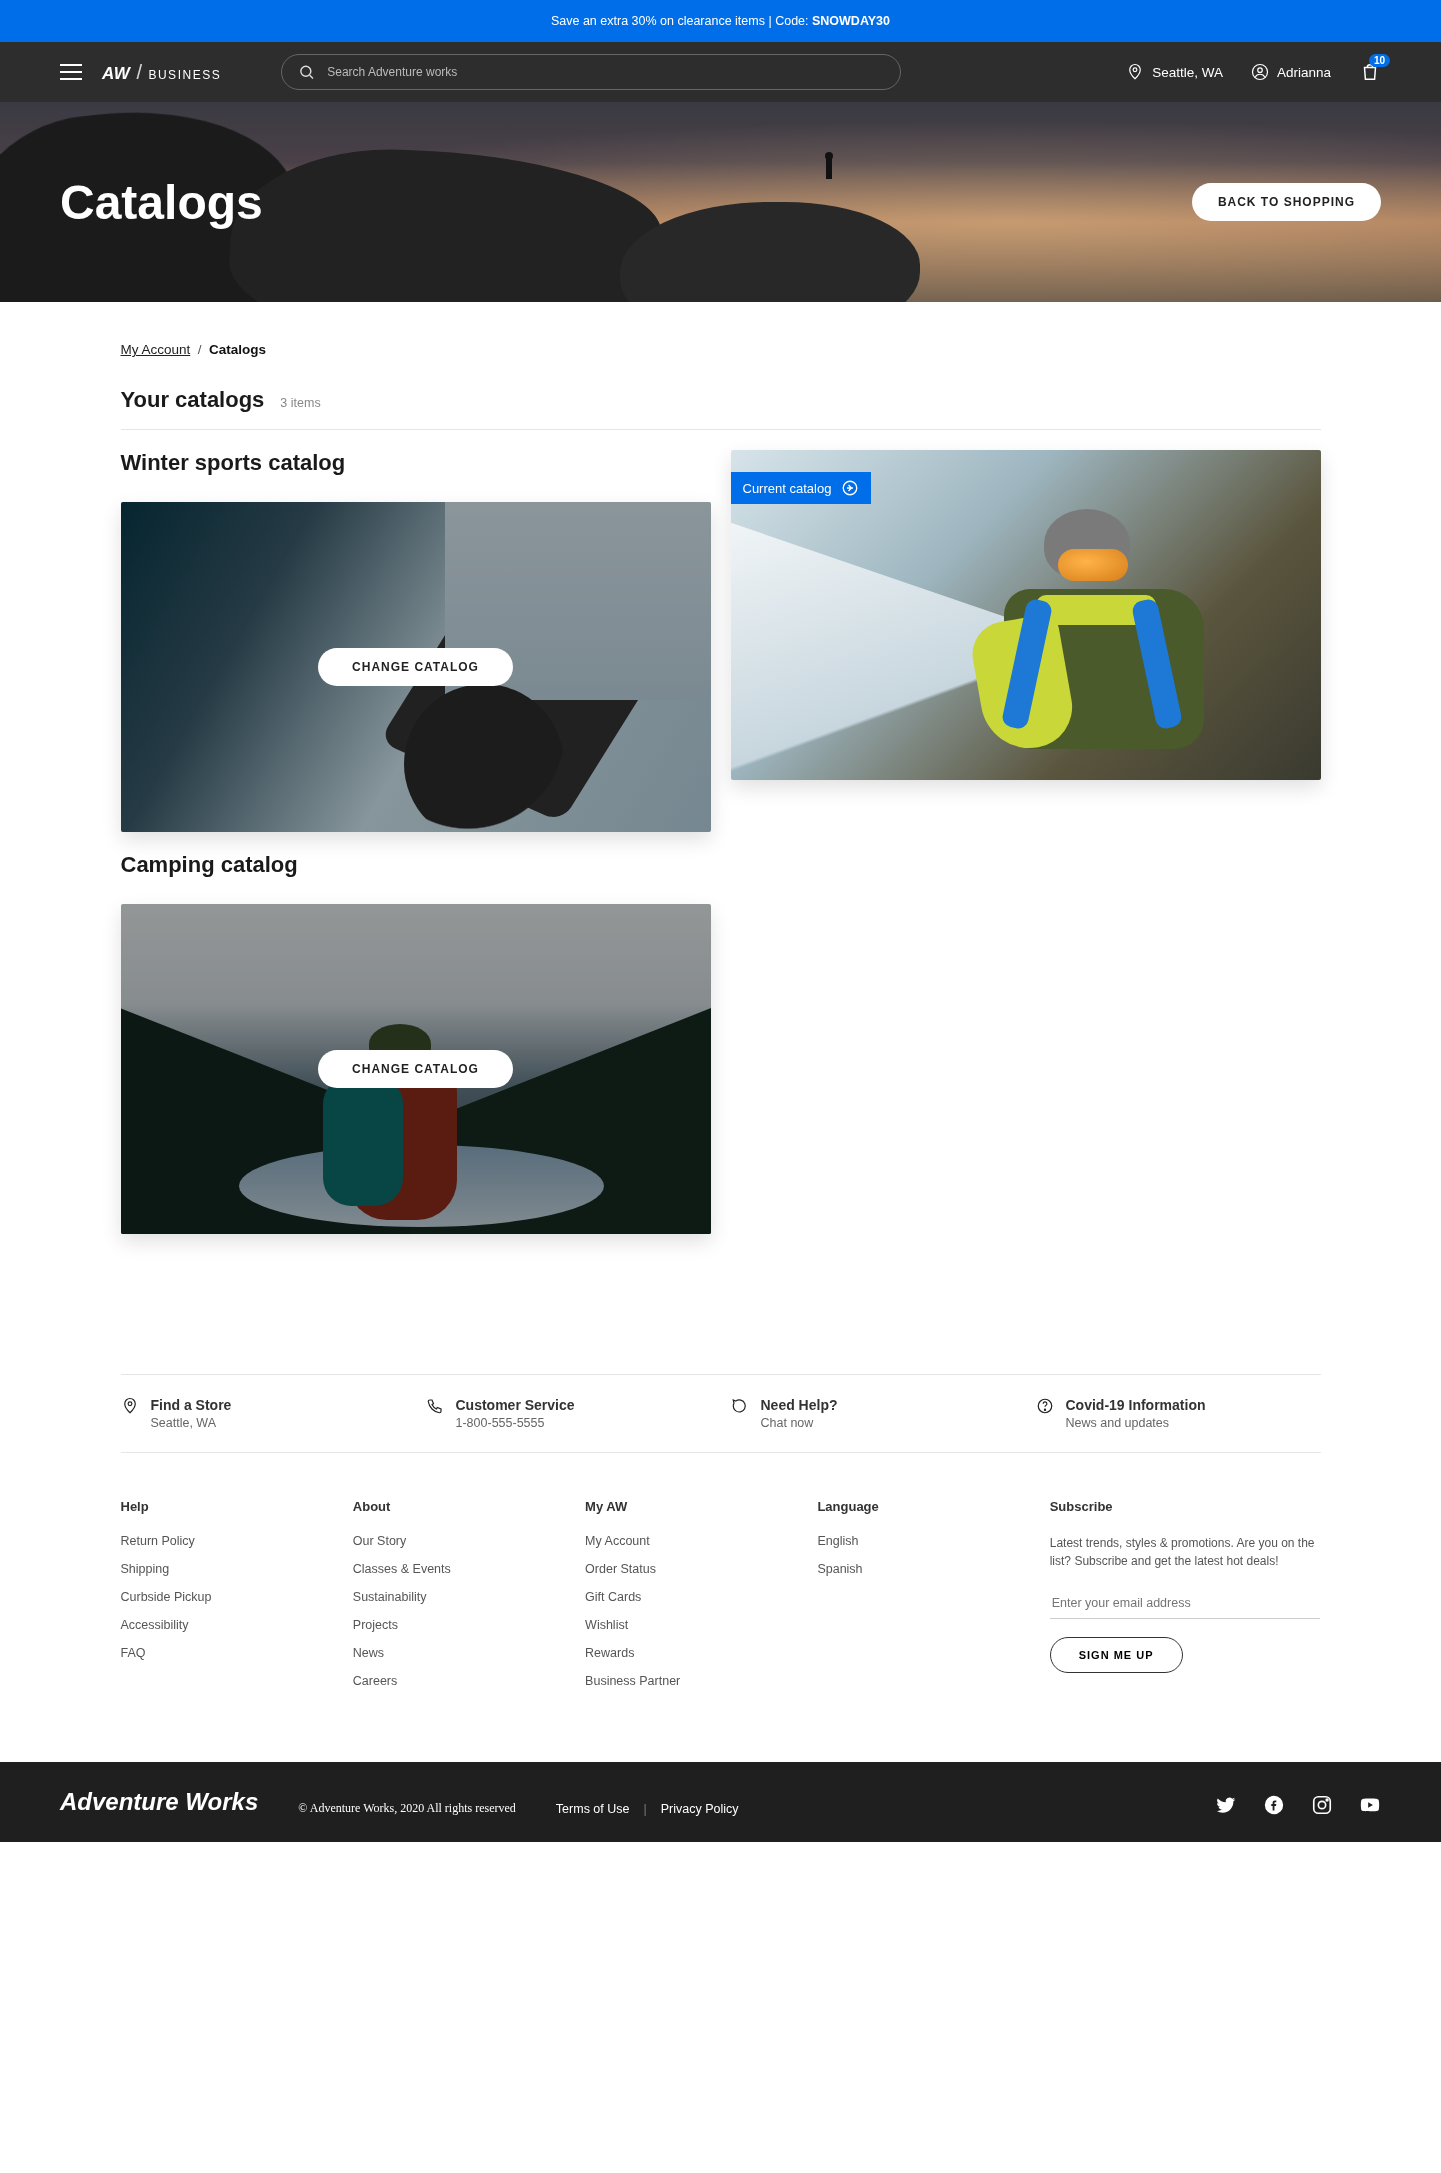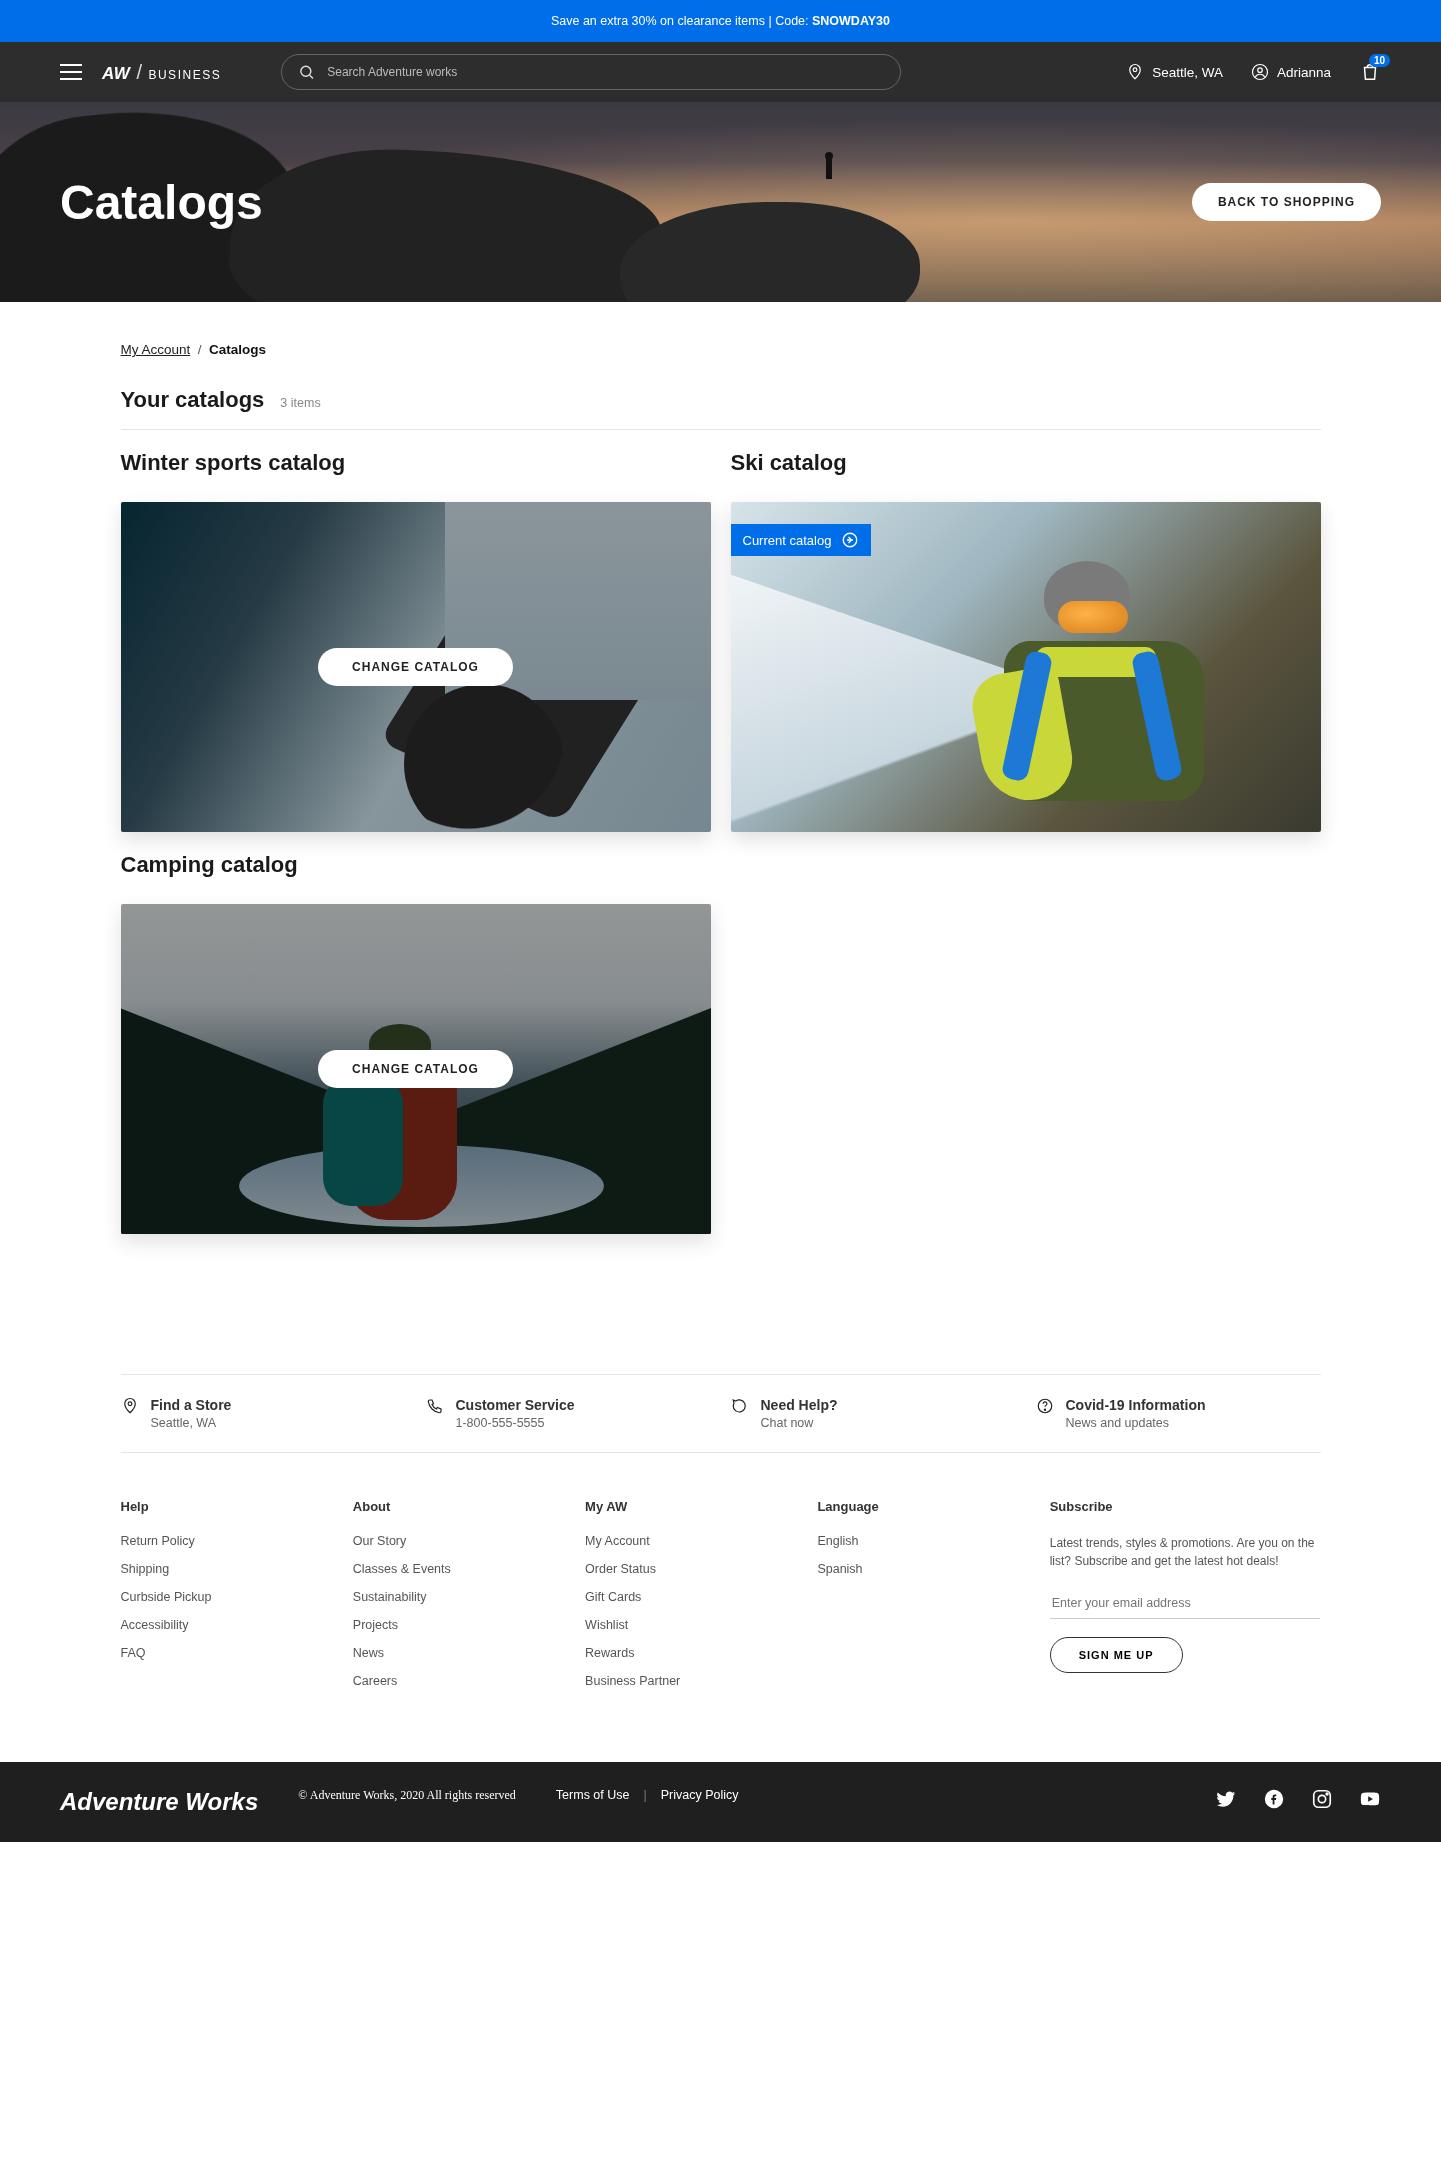--- a/index.html
+++ b/index.html
@@ -86,21 +86,21 @@
 .svc .t { font-weight: 700; font-size: 14px; margin-bottom: 3px; }
 .svc .s { font-size: 12.5px; color: #666; }
 
 .footer-links { display: grid; grid-template-columns: repeat(4, 1fr) 1.3fr; gap: 24px; padding: 46px 0 60px; }
 .fcol h4 { font-size: 13px; font-weight: 700; margin-bottom: 20px; }
 .fcol a, .fcol div.link { display: block; font-size: 12.5px; color: #555; text-decoration: none; margin-bottom: 14px; cursor: pointer; }
 .fcol .sub-desc { font-size: 12px; color: #555; line-height: 1.5; margin-bottom: 18px; }
 .email-row input { width: 100%; border: none; border-bottom: 1px solid #ccc; padding: 8px 2px; font-size: 12.5px; outline: none; }
 .signup { margin-top: 18px; background: #fff; border: 1px solid #333; border-radius: 30px; padding: 11px 28px; font-size: 11px; font-weight: 700; letter-spacing: 1px; cursor: pointer; }
 
-.footer-bar { background: #1f1f1f; color: #fff; padding: 26px 60px; display: flex; align-items: flex-start; gap: 40px; }
+.footer-bar { background: #1f1f1f; color: #fff; padding: 26px 60px; display: flex; align-items: flex-end; gap: 40px; }
 .fb-logo { font-style: italic; font-weight: 800; font-size: 24px; }
 .footer-bar .copy { font-size: 12px; font-family: Liberation Serif, serif; }
 .footer-bar .legal { font-size: 12.5px; display: flex; gap: 14px; }
 .footer-bar .legal a { color: #fff; text-decoration: none; }
 .footer-bar .sep { color: #777; }
 .socials { margin-left: auto; display: flex; gap: 26px; }
 .icon { width: 22px; height: 22px; }
 .icon-sm { width: 18px; height: 18px; }
 </style>
 </head>
@@ -185,21 +185,20 @@
       <h3>Winter sports catalog</h3>
       <div class="tile winter">
         <div class="sky"></div>
           <div class="person"></div>
         <div class="overlay"></div>
         <button class="btn-change">CHANGE CATALOG</button>
       </div>
     </div>
 
     <div class="card">
-      <h3>Ski catalog</h3>
       <div class="tile ski">
         <div class="snow"></div>
         <div class="skier">
             <div class="helmet"></div>
             <div class="gogg"></div>
             <div class="jacket"></div>
             <div class="collar"></div>
             <div class="arm"></div>
             <div class="strap"></div>
             <div class="strap2"></div>

